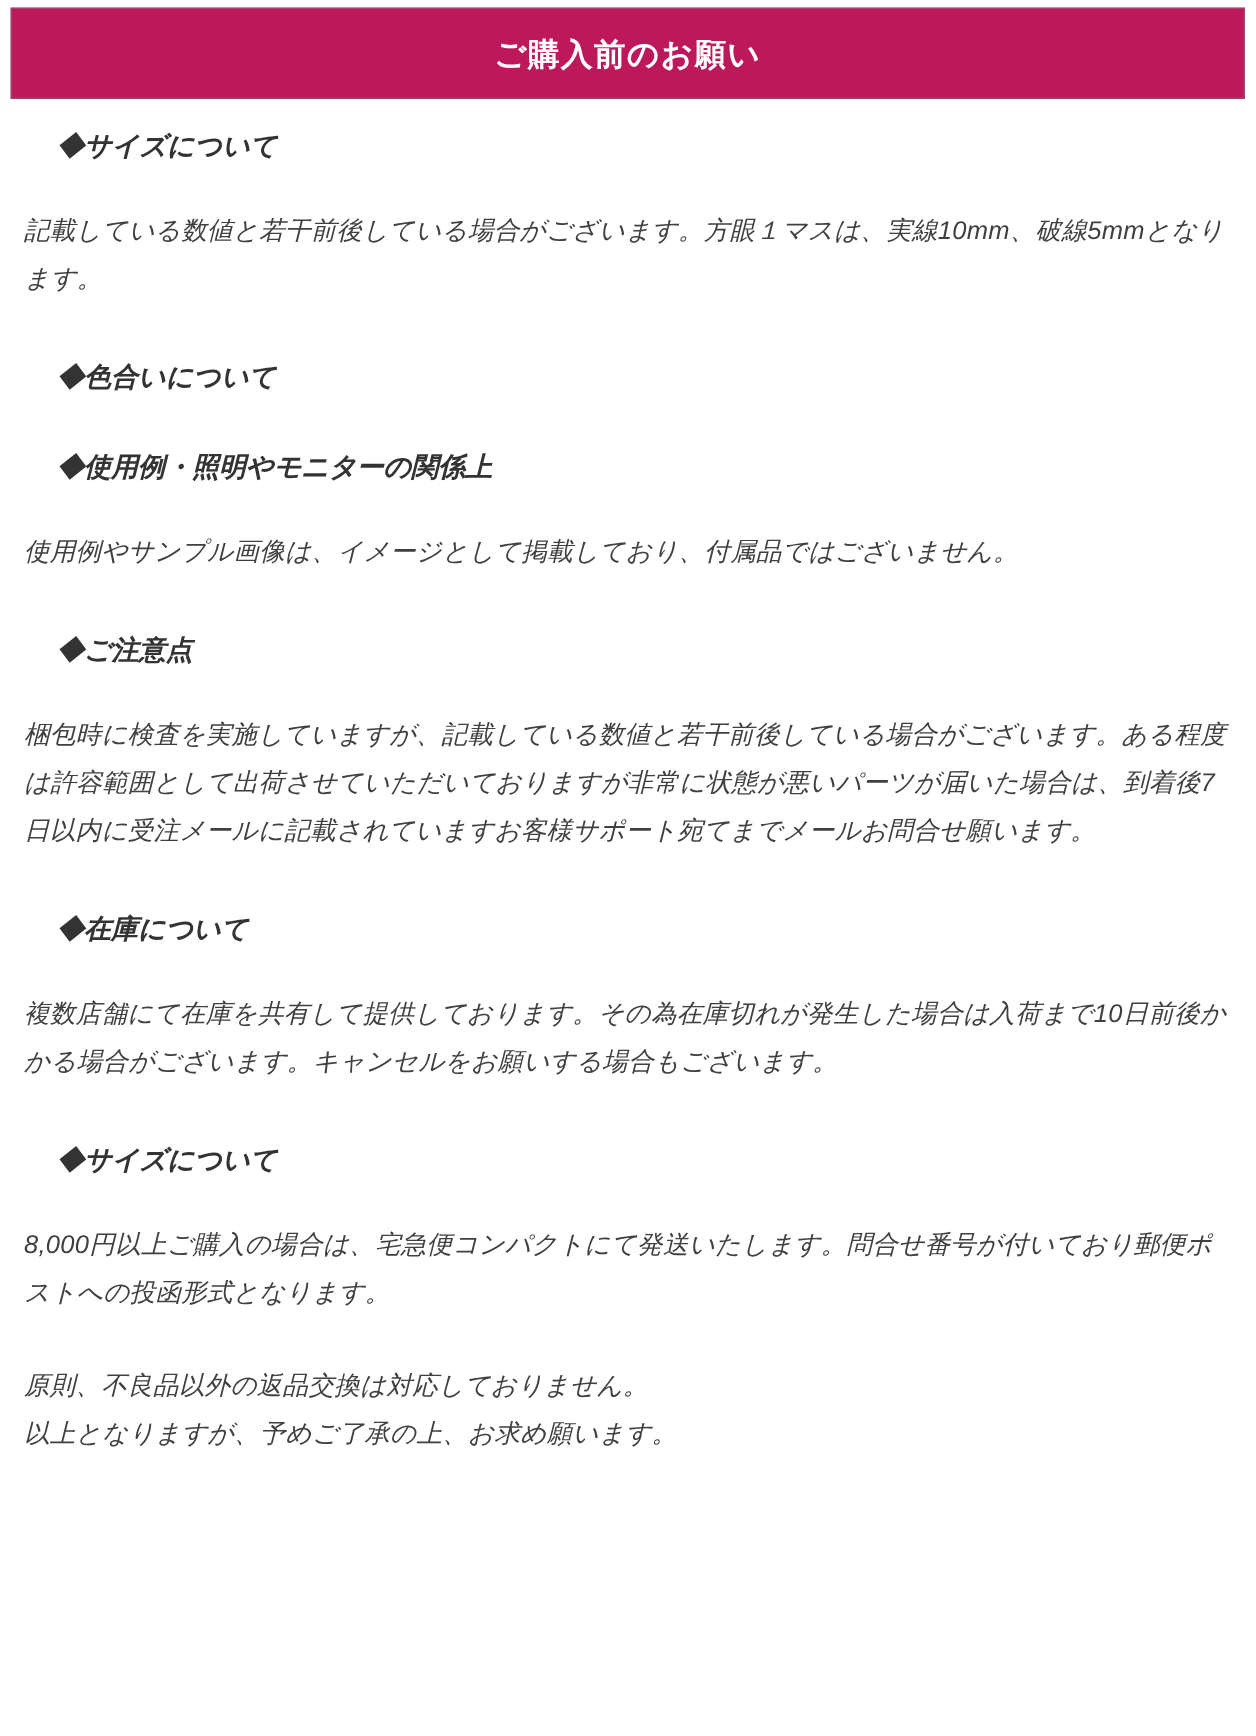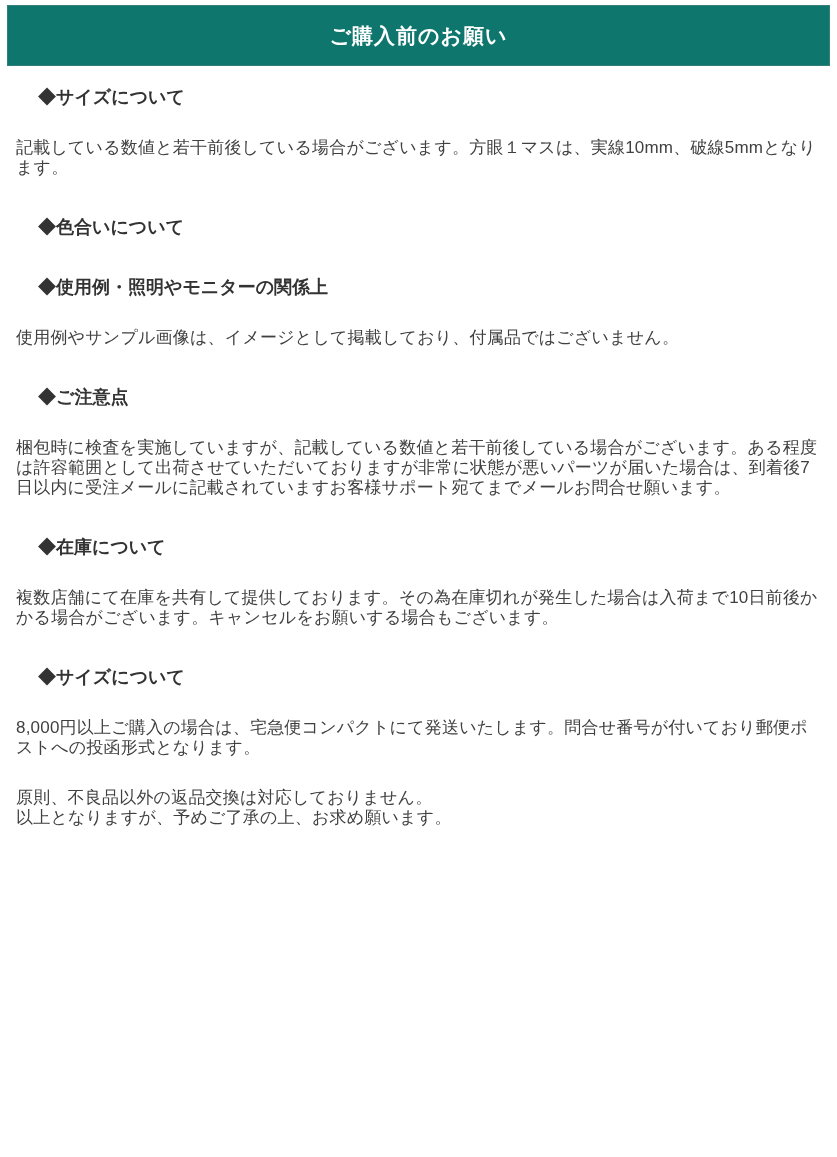--- a/index.html
+++ b/index.html
@@ -10,50 +10,51 @@
   body {
     width: 837px;
     height: 1157px;
     overflow: hidden;
     font-family: "Liberation Sans", sans-serif;
     -webkit-font-smoothing: antialiased;
   }
   .banner {
     margin: 5px 7px 0 7px;
     height: 61px;
-    background: #0f766e;
+    background: #be185d;
     border: 1px solid rgba(120,150,148,0.35);
     box-sizing: border-box;
     display: flex;
     align-items: center;
     justify-content: center;
   }
   .banner-title {
     color: #ffffff;
     font-size: 21px;
     font-weight: bold;
     letter-spacing: 1px;
   }
   .content {
     padding: 0 16px;
     color: #404040;
+    font-style: italic;
   }
   .section-heading {
     font-size: 18px;
     line-height: 22px;
     font-weight: bold;
     color: #333333;
     margin: 38px 0 0 22px;
   }
   .section-heading.first {
     margin-top: 20px;
   }
   .para {
     font-size: 17px;
-    line-height: 20px;
+    line-height: 32px;
     margin: 30px 0 0 0;
     color: #404040;
     letter-spacing: 0.2px;
   }
   .para .line {
     
   }
 </style>
 </head>
 <body>

